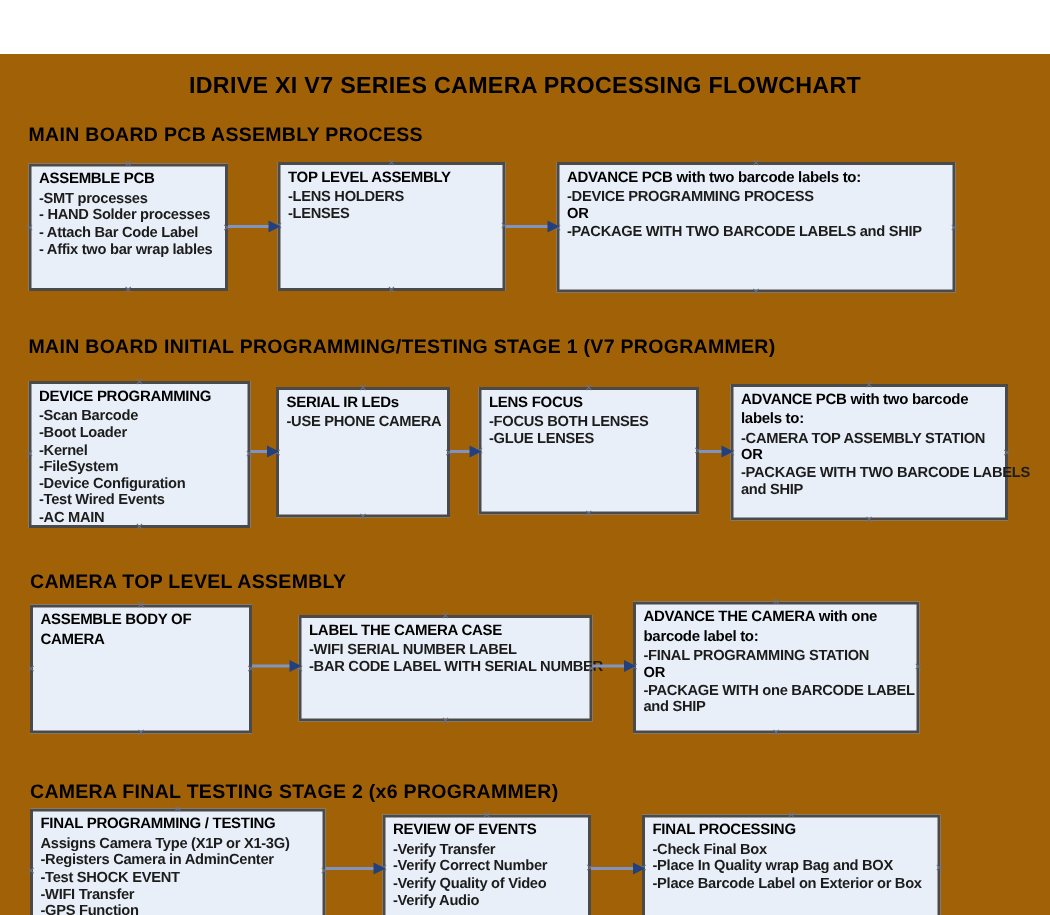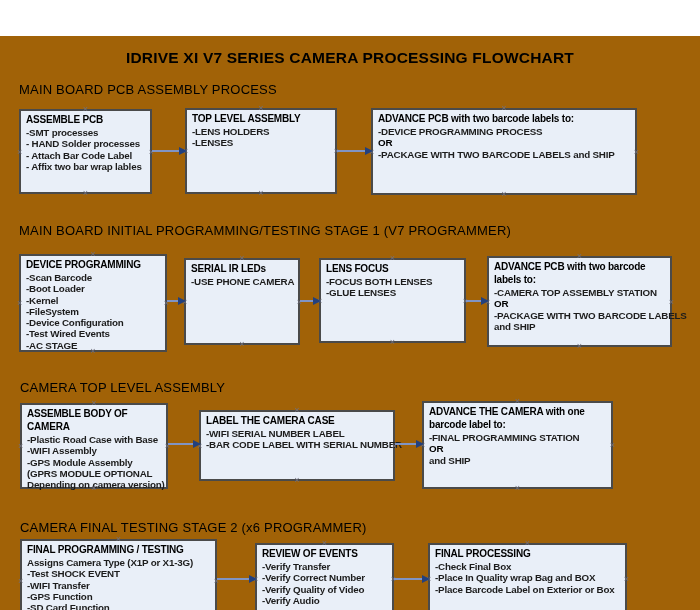--- a/index.html
+++ b/index.html
@@ -5,21 +5,21 @@
   html, body { margin: 0; padding: 0; background: #ffffff; }
   body { width: 700px; height: 610px; overflow: hidden; font-family: "Liberation Sans", sans-serif; }
   .canvas { position: relative; width: 700px; height: 610px; background: #a16207; margin-top: 36px; }
 
   .chart-title {
     position: absolute; top: 13px; left: 0; width: 700px;
     text-align: center; font-size: 15.5px; font-weight: bold; color: #000;
     letter-spacing: 0.2px;
   }
   .section-heading {
-    position: absolute; font-size: 13px; font-weight: normal; color: #000;
+    position: absolute; font-size: 13px; font-weight: bold; color: #000;
     white-space: nowrap; letter-spacing: 0.2px;
   }
 
   .box {
     position: absolute; box-sizing: border-box;
     background: #e9eff8; border: 2px solid #4a4a4a;
     padding: 2px 5px 3px 5px;
   }
   .box-title {
     font-size: 10px; font-weight: bold; color: #000;
@@ -109,21 +109,21 @@
 
   <div class="box" style="left:19px; top:218px; width:148px; height:98px;">
     <div class="box-title">DEVICE PROGRAMMING</div>
     <div class="box-body">
         <div class="item">-Scan Barcode</div>
         <div class="item">-Boot Loader</div>
         <div class="item">-Kernel</div>
         <div class="item">-FileSystem</div>
         <div class="item">-Device Configuration</div>
         <div class="item">-Test Wired Events</div>
-        <div class="item">-AC STAGE</div>
+        <div class="item">-AC MAIN</div>
       </div>
   <span class="cp cp-t">×</span>
       <span class="cp cp-b">×</span>
       <span class="cp cp-l">×</span>
       <span class="cp cp-r">×</span>
     </div>
 
   <div class="box" style="left:184px; top:222px; width:116px; height:87px;">
     <div class="box-title">SERIAL IR LEDs</div>
     <div class="box-body">
@@ -168,27 +168,20 @@
       <span class="arrow-head"></span>
     </div>
   <div class="arrow" style="left:466px; top:264px; width:21px;">
       <span class="arrow-head"></span>
     </div>
 
   <div class="section-heading" style="left:20px; top:344px;">CAMERA TOP LEVEL ASSEMBLY</div>
 
   <div class="box" style="left:20px; top:367px; width:148px; height:86px;">
     <div class="box-title">ASSEMBLE BODY OF CAMERA</div>
-    <div class="box-body">
-        <div class="item">-Plastic Road Case with Base</div>
-        <div class="item">-WIFI Assembly</div>
-        <div class="item">-GPS Module Assembly</div>
-        <div class="item">(GPRS MODULE OPTIONAL</div>
-        <div class="item">Depending on camera version)</div>
-      </div>
   <span class="cp cp-t">×</span>
       <span class="cp cp-b">×</span>
       <span class="cp cp-l">×</span>
       <span class="cp cp-r">×</span>
     </div>
 
   <div class="box" style="left:199px; top:374px; width:196px; height:71px;">
     <div class="box-title">LABEL THE CAMERA CASE</div>
     <div class="box-body">
         <div class="item">-WIFI SERIAL NUMBER LABEL</div>
@@ -198,20 +191,21 @@
       <span class="cp cp-b">×</span>
       <span class="cp cp-l">×</span>
       <span class="cp cp-r">×</span>
     </div>
 
   <div class="box" style="left:422px; top:365px; width:191px; height:88px;">
     <div class="box-title">ADVANCE THE CAMERA with one barcode label to:</div>
     <div class="box-body">
         <div class="item">-FINAL PROGRAMMING STATION</div>
         <div class="item bold">OR</div>
+        <div class="item">-PACKAGE WITH one BARCODE LABEL</div>
         <div class="item">and SHIP</div>
       </div>
   <span class="cp cp-t">×</span>
       <span class="cp cp-b">×</span>
       <span class="cp cp-l">×</span>
       <span class="cp cp-r">×</span>
     </div>
 
   <div class="arrow" style="left:168px; top:407px; width:31px;">
       <span class="arrow-head"></span>
@@ -219,20 +213,21 @@
   <div class="arrow" style="left:395px; top:407px; width:27px;">
       <span class="arrow-head"></span>
     </div>
 
   <div class="section-heading" style="left:20px; top:484px;">CAMERA FINAL TESTING STAGE 2 (x6 PROGRAMMER)</div>
 
   <div class="box" style="left:20px; top:503px; width:197px; height:84px;">
     <div class="box-title">FINAL PROGRAMMING / TESTING</div>
     <div class="box-body">
         <div class="item">Assigns Camera Type (X1P or X1-3G)</div>
+        <div class="item">-Registers Camera in AdminCenter</div>
         <div class="item">-Test SHOCK EVENT</div>
         <div class="item">-WIFI Transfer</div>
         <div class="item">-GPS Function</div>
         <div class="item">-SD Card Function</div>
       </div>
   <span class="cp cp-t">×</span>
       <span class="cp cp-b">×</span>
       <span class="cp cp-l">×</span>
       <span class="cp cp-r">×</span>
     </div>

